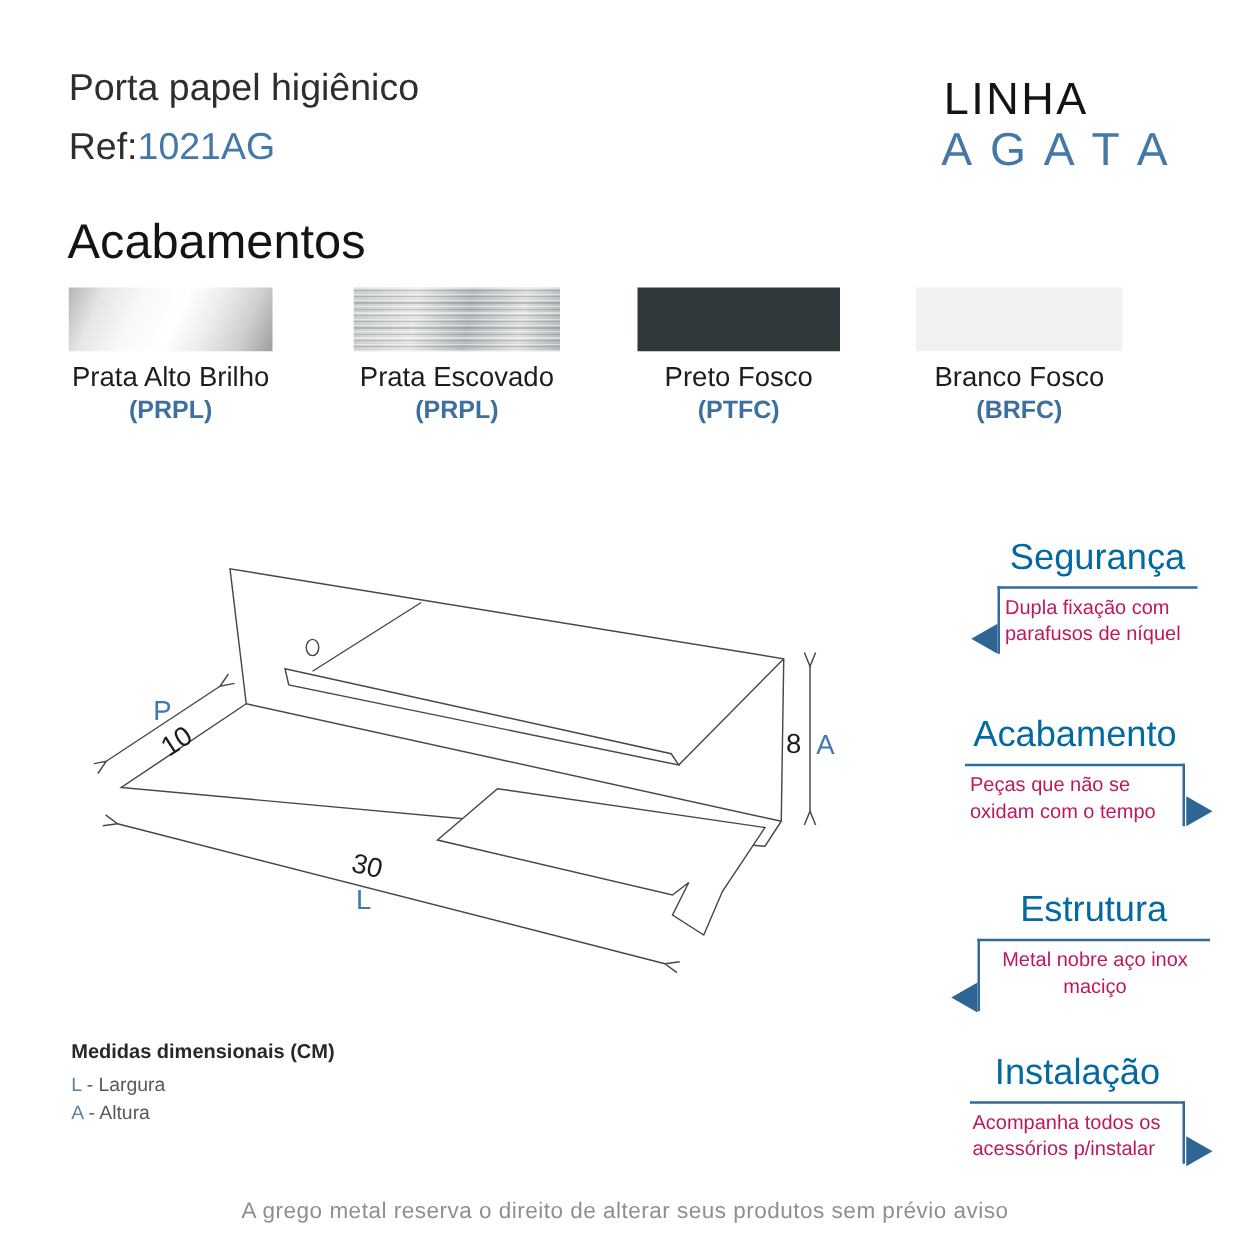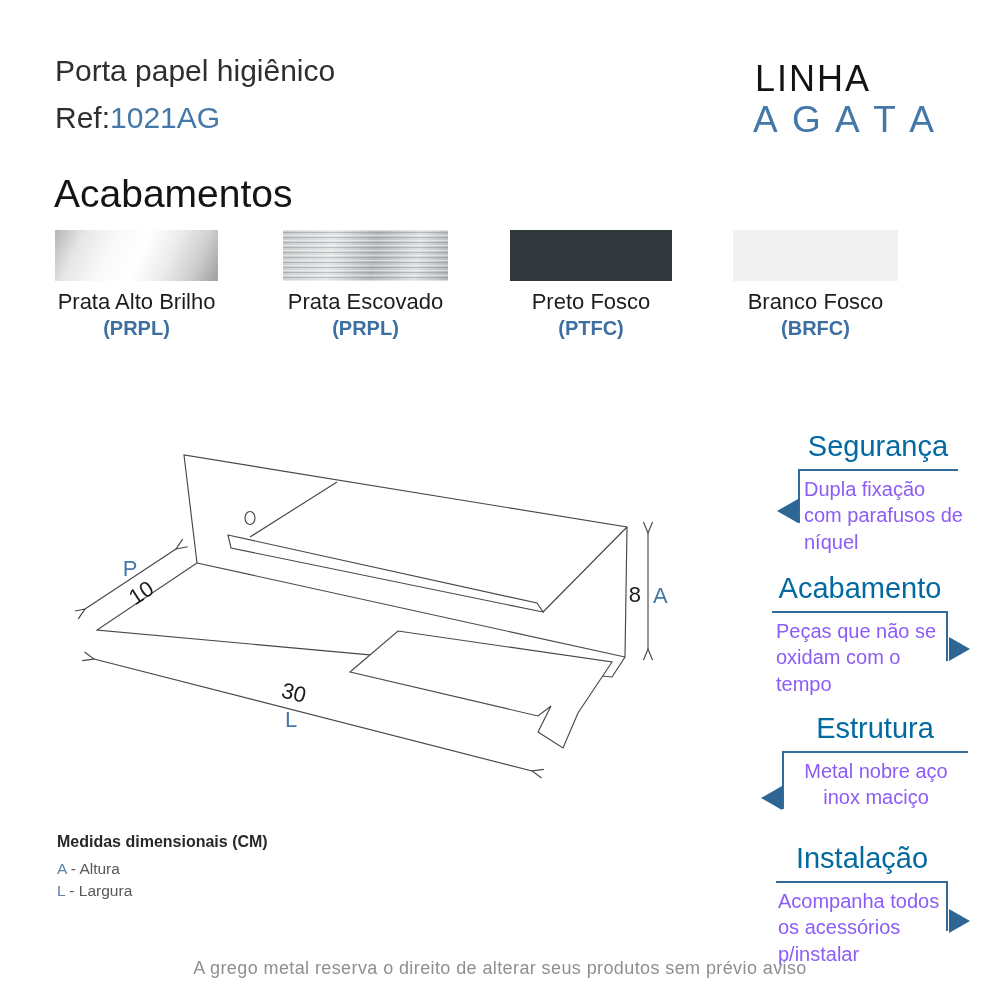--- a/index.html
+++ b/index.html
@@ -40,21 +40,21 @@
   .diagram text { font-family:"Liberation Sans","DejaVu Sans",sans-serif; font-size:22px; fill:#1c1c1c; stroke:none; }
   .diagram text.blue { fill:#4478a8; }
 
   
   .feature { position:absolute; width:214px; }
   .feature-title { position:absolute; top:0; text-align:center; font-size:29px; color:#0369a1; white-space:nowrap; }
   .rule  { position:absolute; height:2px; background:#316b9b; }
   .vline { position:absolute; width:2px; background:#316b9b; }
   .tri-left  { position:absolute; width:0; height:0; border-top:12px solid transparent; border-bottom:12px solid transparent; border-right:21px solid #2d6695; }
   .tri-right { position:absolute; width:0; height:0; border-top:12px solid transparent; border-bottom:12px solid transparent; border-left:21px solid #2d6695; }
-  .feature-desc { position:absolute; font-size:20px; line-height:1.32; color:#8b5cf6; }
+  .feature-desc { position:absolute; font-size:16px; line-height:1.32; color:#be185d; }
 
   .f1 { left:758px; top:430px; }
   .f1 .feature-title { left:40px; width:160px; }
   .f1 .rule  { left:40px; top:39px; width:160px; }
   .f1 .vline { left:40px; top:39px; height:54px; }
   .f1 .tri-left { left:19px; top:69px; }
   .f1 .feature-desc { left:46px; top:46px; width:164px; }
 
   .f2 { left:758px; top:572px; }
   .f2 .feature-title { left:14px; width:176px; }
@@ -174,19 +174,19 @@
   <div class="feature f4">
     <div class="feature-title">Instalação</div>
     <div class="rule"></div>
     <div class="vline"></div>
     <div class="tri-right"></div>
     <div class="feature-desc">Acompanha todos os acessórios p/instalar</div>
   </div>
 
   <div class="legend">
     <div class="legend-title">Medidas dimensionais (CM)</div>
+    <div class="legend-item"><span class="legend-letter">L</span> <span>- Largura</span></div>
     <div class="legend-item"><span class="legend-letter">A</span> <span>- Altura</span></div>
-    <div class="legend-item"><span class="legend-letter">L</span> <span>- Largura</span></div>
   </div>
 
   <div class="footer">A grego metal reserva o direito de alterar seus produtos sem prévio aviso</div>
 
 </div>
 
 </body></html>

